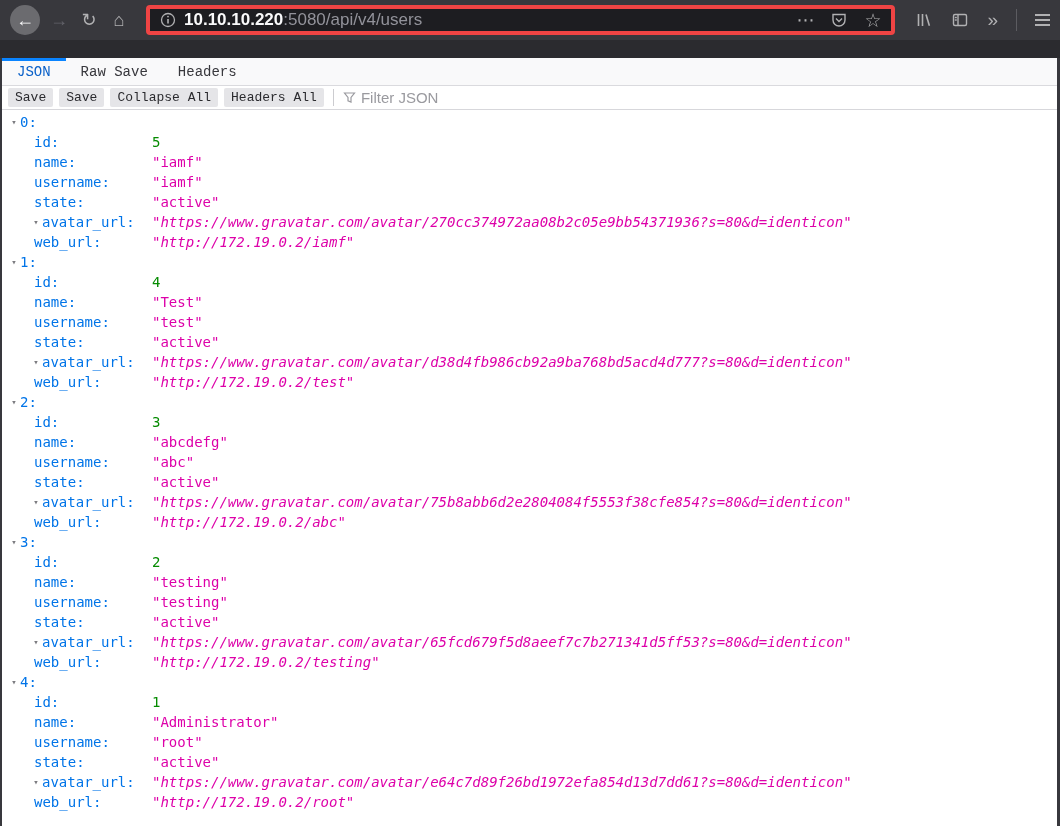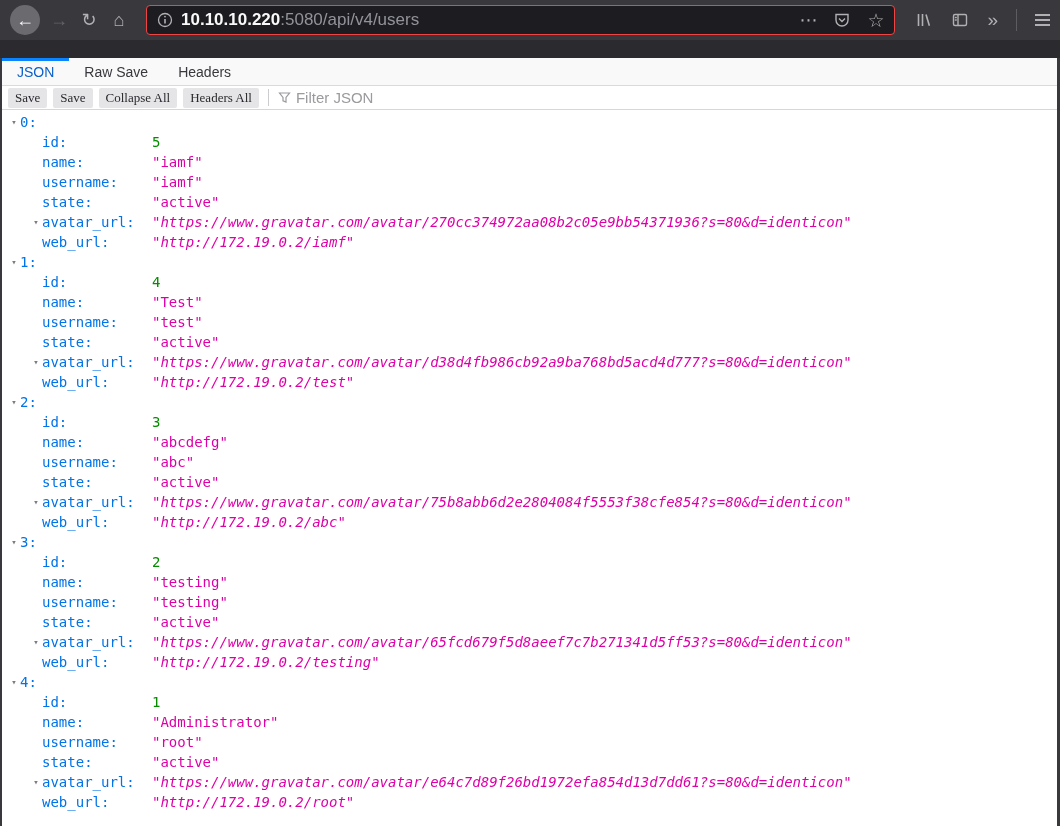--- a/index.html
+++ b/index.html
@@ -6,63 +6,63 @@
   html,body { width:1060px; height:826px; overflow:hidden; background:#fff;
               font-family:"Liberation Sans", sans-serif; }
 
   
   .chrome { height:58px; background:#38383d; }
   .navrow { height:40px; display:flex; align-items:center; padding:0 10px; }
   .navbtn { color:#b1b1b3; font-size:18px; width:30px; height:30px; display:flex;
             align-items:center; justify-content:center; flex:0 0 auto; }
   .backbtn { background:#6b6b6f; border-radius:50%; color:#f9f9fa; margin-right:4px; }
   .fwdbtn { color:#63636a; }
-  .urlbar { width:864px; height:30px; background:#1d1d21; border:1px solid #ef4444;
+  .urlbar { width:864px; height:30px; background:#1d1d21; border:4px solid #ef4444;
             border-radius:4px; margin-left:12px; display:flex; align-items:center;
             padding:0 10px; }
   .urltext { font-size:17px; margin-left:8px; white-space:nowrap; }
   .urlhost { color:#f9f9fa; font-weight:600; }
   .urlpath { color:#92929a; }
   .pageactions { margin-left:auto; display:flex; align-items:center; gap:16px; color:#b1b1b3; }
   .chromeicons { display:flex; align-items:center; gap:18px; margin-left:20px; color:#b1b1b3; }
   .vdiv { width:1px; height:22px; background:#5c5c61; }
   .hamburger { display:flex; flex-direction:column; gap:3px; }
   .hamburger span { display:block; width:15px; height:2px; background:#b1b1b3; }
   .chromegap { height:18px; background:#2b2b2f; }
 
   
   .page { height:768px; background:#fff; border-left:2px solid #38383d;
           border-right:3px solid #38383d; }
 
   
   .tabstrip { height:28px; background:#f9f9fa; border-bottom:1px solid #dadade;
               display:flex; font-size:14px; color:#38383d; }
-  .tab { padding:0 15px; display:flex; align-items:center; position:relative; cursor:default; }
+  .tab { padding:0 15px; display:flex; align-items:center; position:relative; cursor:default;font-family:Liberation Mono, monospace; }
   .tab.active { color:#0a61c9; }
   .tab.active::before { content:""; position:absolute; top:0; left:0; right:0;
                         height:3px; background:#0a84ff; }
 
   
   .toolbar { height:24px; background:#fff; border-bottom:1px solid #d7d7db;
              display:flex; align-items:center; padding:0 6px; gap:6px; font-size:13px; }
   .tbtn { background:#e5e5e8; color:#2a2a2e; padding:2px 7px; border-radius:2px;
-          border:none; font-size:13px; font-family:Liberation Serif, serif; }
+          border:none; font-size:13px; font-family:Liberation Mono, monospace; }
   .tsep { width:1px; height:17px; background:#ccccd0; margin:0 3px; }
   .filterwrap { display:flex; align-items:center; gap:5px; color:#9a9a9f; }
   .filterwrap input { border:none; outline:none; font-size:15px; width:200px;
                       font-family:"Liberation Sans",sans-serif; color:#38383d; }
   .filterwrap input::placeholder { color:#9a9a9f; }
 
   
   .json { font-family:"DejaVu Sans Mono", monospace; font-size:14px; padding-top:2px; }
   .jrow { height:20px; display:flex; align-items:center; white-space:pre; }
   .twisty { color:#7c7c80; font-size:9px; width:12px; text-align:center; flex:0 0 auto; }
   .jkey { color:#0074e8; }
   .toprow { padding-left:6px; }
-  .kcell { width:150px; flex:0 0 auto; padding-left:40px; display:flex; align-items:center; }
+  .kcell { width:150px; flex:0 0 auto; padding-left:32px; display:flex; align-items:center; }
   .kcell.withtwisty { padding-left:28px; }
   .vnum { color:#058b00; }
   .vstr { color:#dd00a9; }
   .vurl { color:#dd00a9; font-style:italic; }
 
   svg { display:block; }
 </style>
 </head>
 <body>
 

